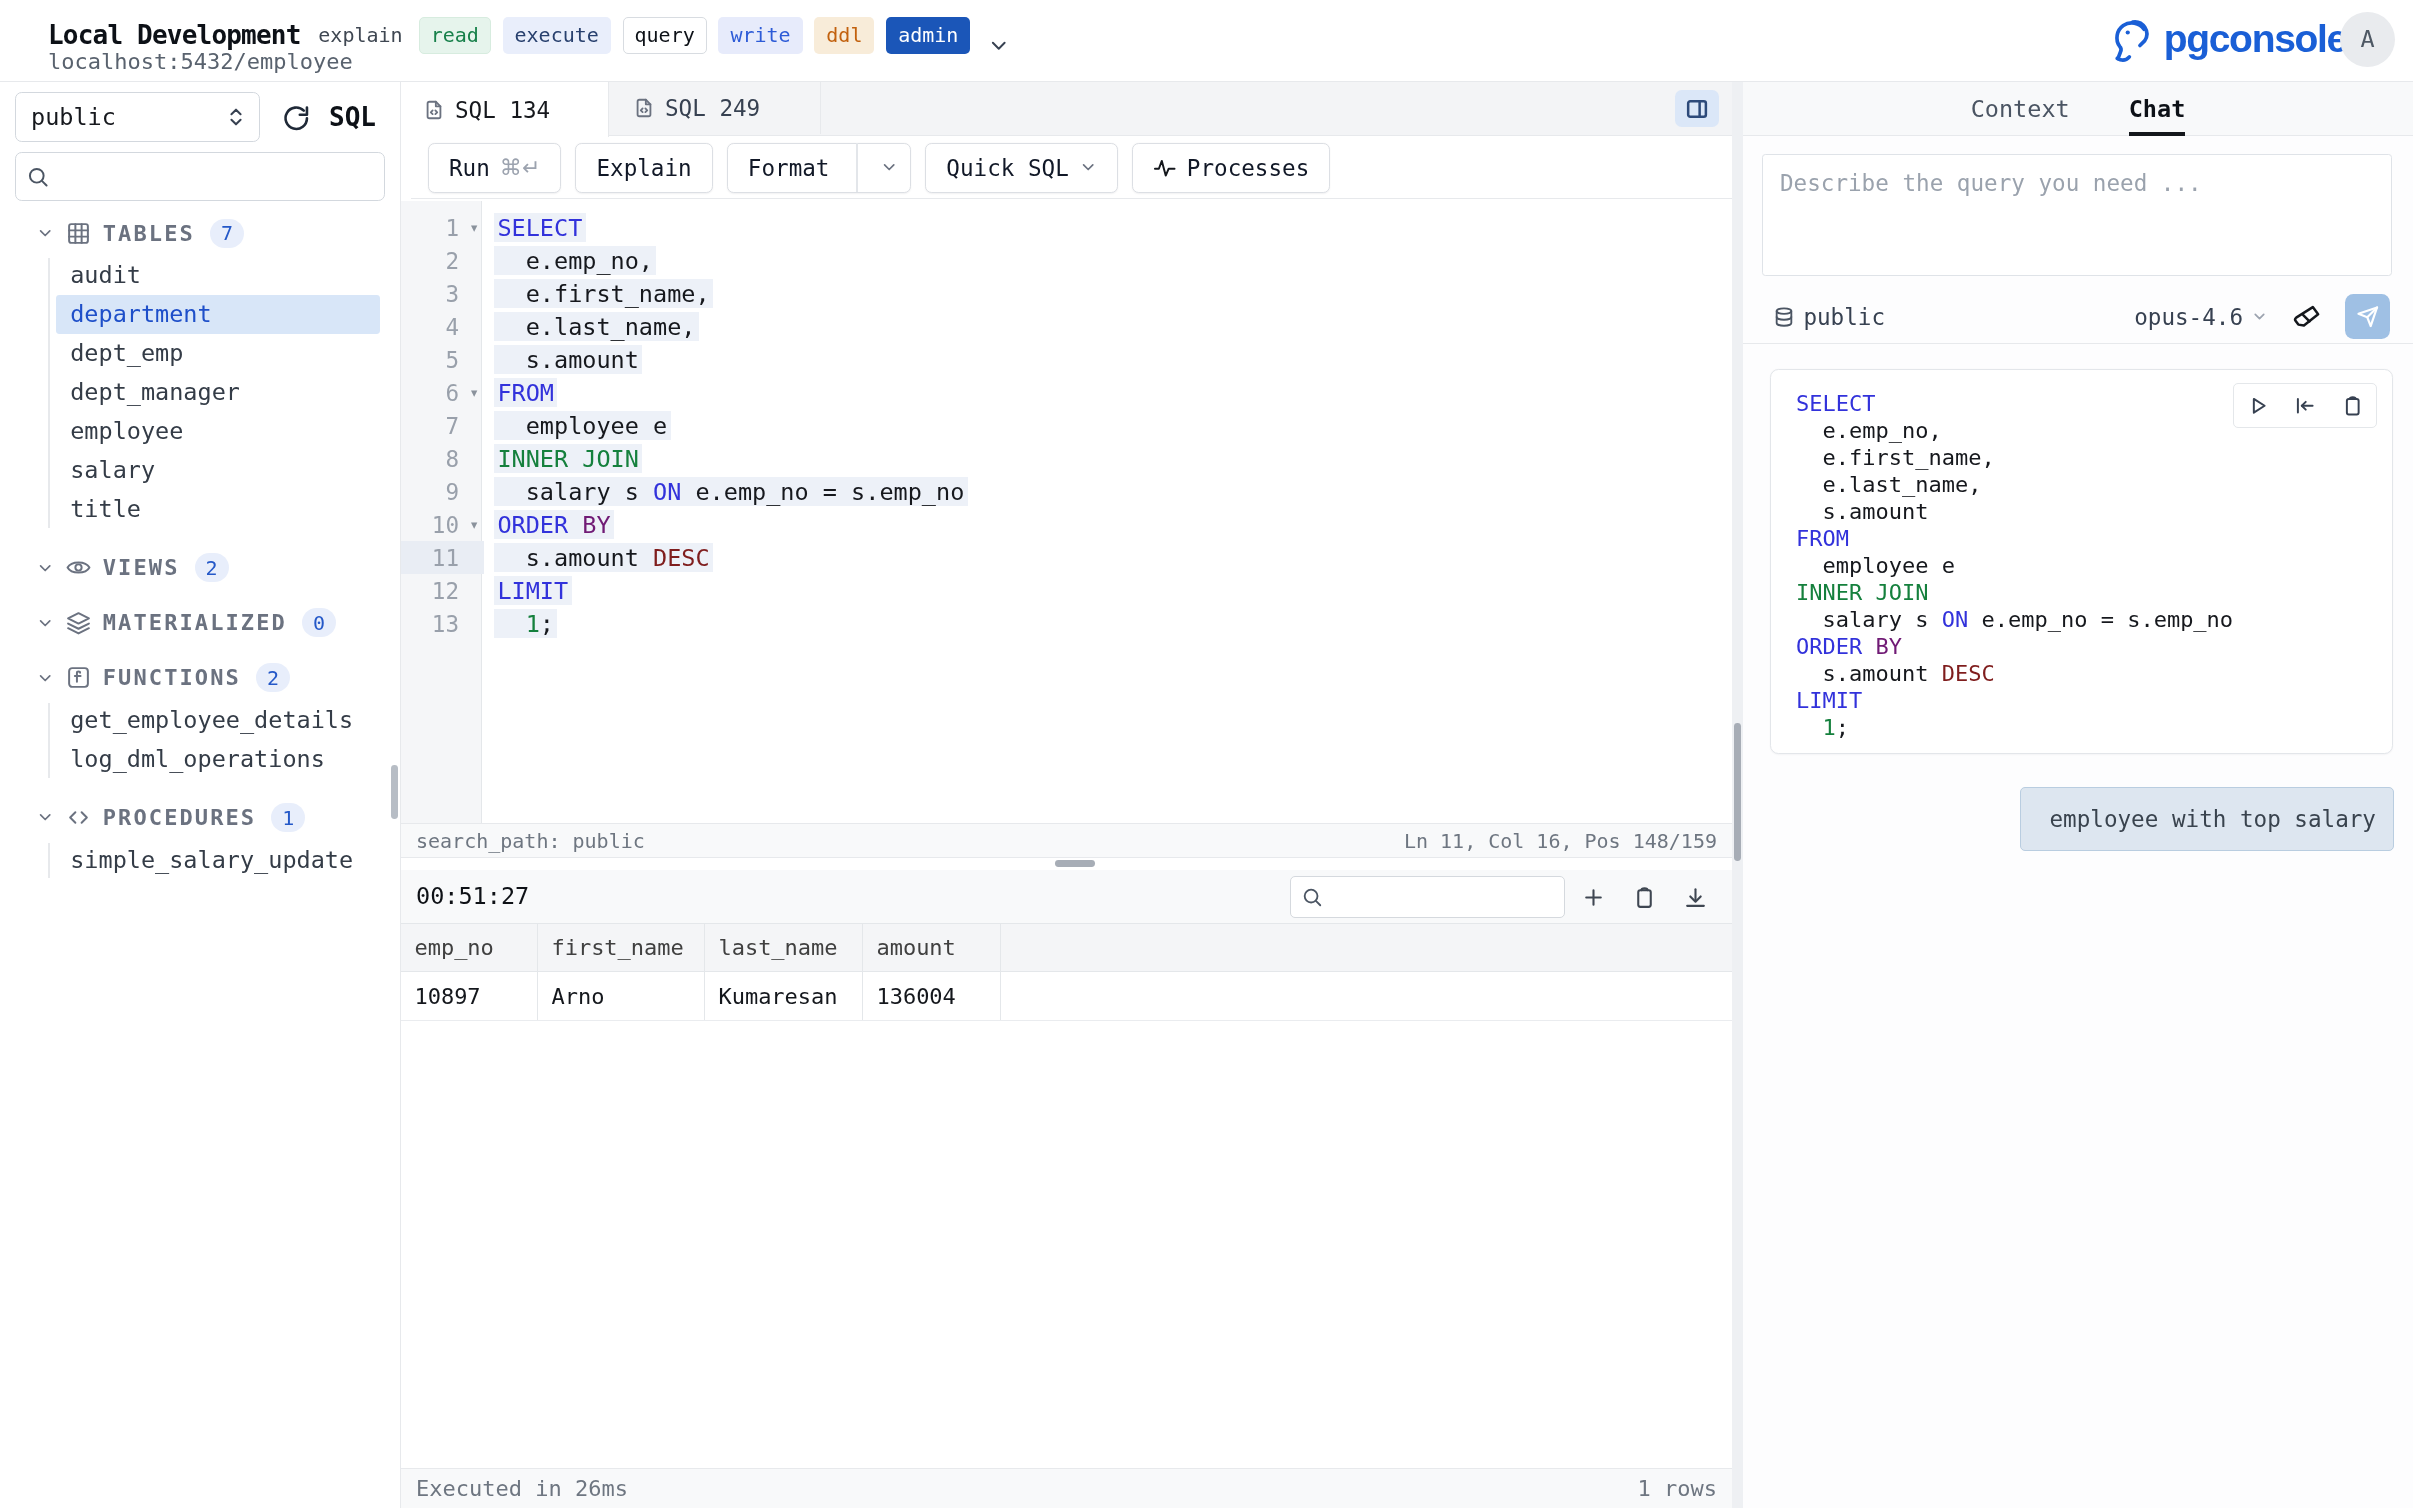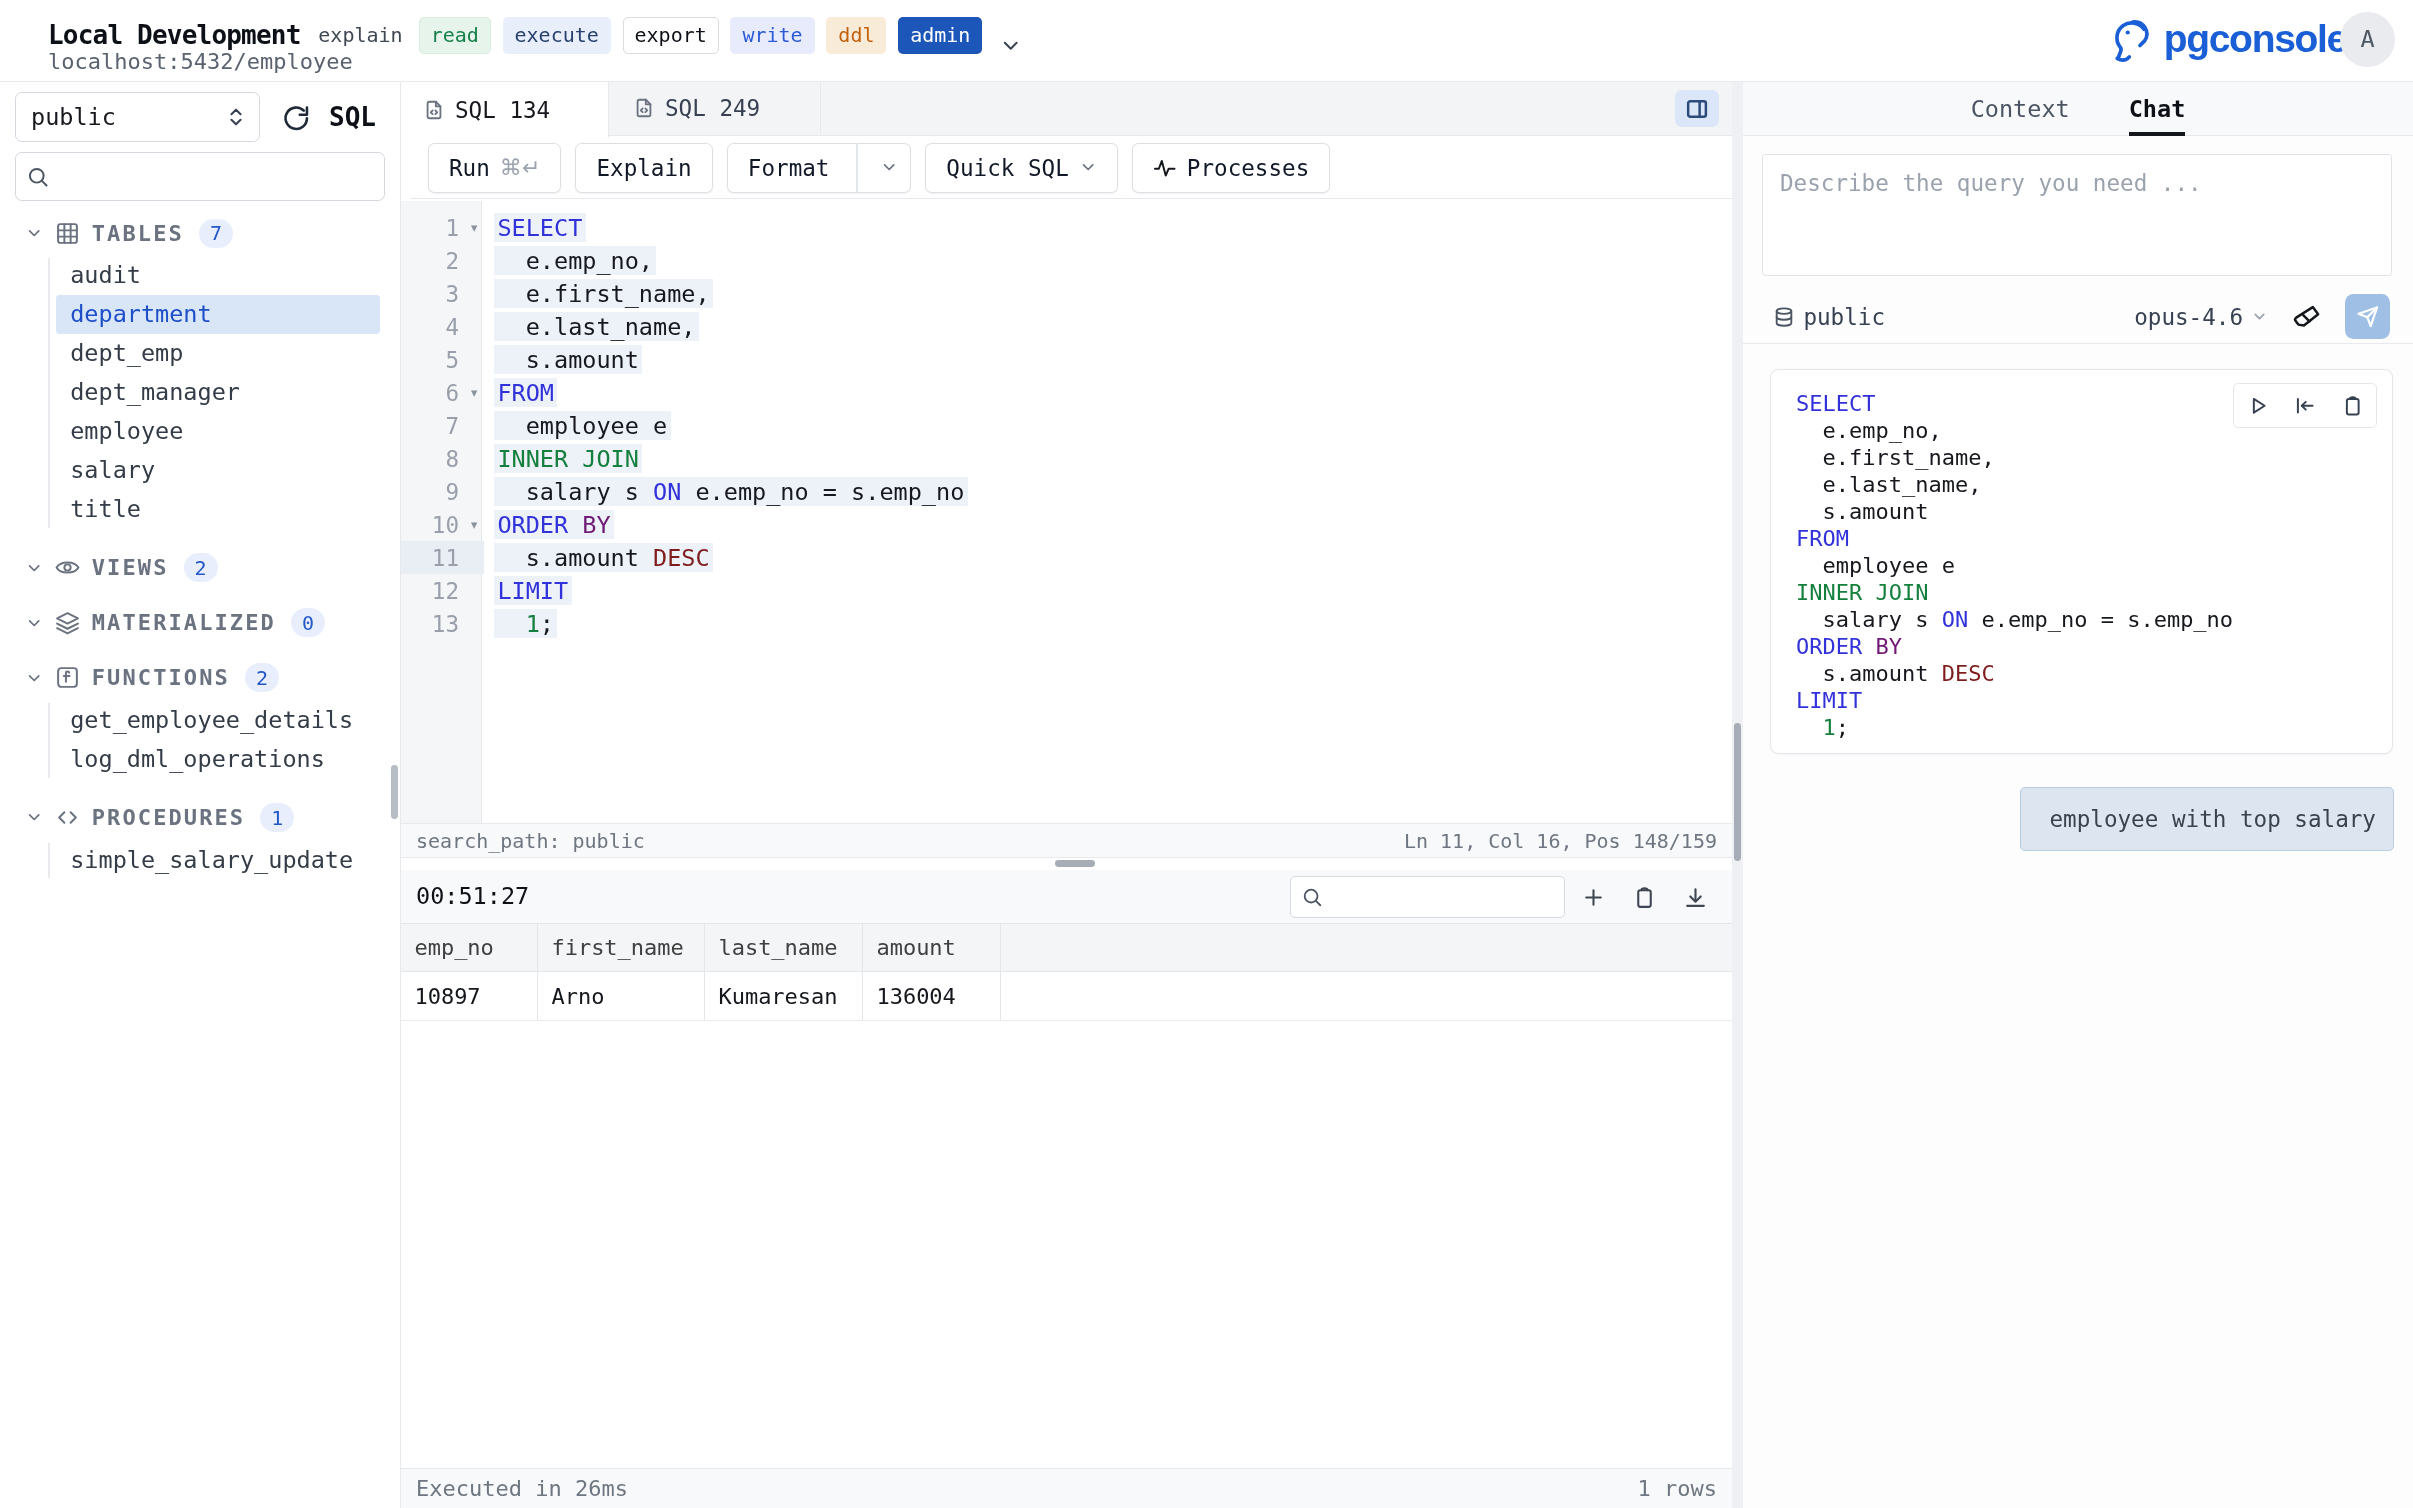--- a/index.html
+++ b/index.html
@@ -30,21 +30,21 @@
 
   
   .sidebar { position:absolute; left:0; top:82px; width:401px; height:1426px; background:#fff; border-right:1.7px solid #e7e9ec; }
   .schema-select { position:absolute; left:15px; top:10px; width:245px; height:50px; border:1.7px solid #d3d8de; border-radius:6.7px; display:flex; align-items:center; justify-content:space-between; padding:0 11.7px 0 15px; font-size:23.5px; color:#16181d; background:#fff; }
   .icon-btn-refresh { position:absolute; left:277px; top:17px; width:39px; height:39px; display:flex; align-items:center; justify-content:center; color:#1f2937; }
   .sidebar-sql { position:absolute; left:329px; top:20px; font-size:26px; font-weight:bold; color:#0d1117; }
   .sb-search { position:absolute; left:15px; top:70px; width:370px; height:49px; border:1.7px solid #d3d8de; border-radius:6.7px; display:flex; align-items:center; padding-left:10px; gap:6.7px; color:#4b5563; background:#fff; }
   .sb-search input { border:none; outline:none; flex:1; font-family:inherit; font-size:22.6px; background:transparent; }
   .tree { position:absolute; left:0; top:131px; right:0; }
   .section { margin-bottom:15px; }
-  .sec-header { height:40px; display:flex; align-items:center; padding-left:25px; gap:11.7px; color:#6b7280; cursor:default; }
+  .sec-header { height:40px; display:flex; align-items:center; padding-left:19px; gap:11.7px; color:#6b7280; cursor:default;margin-left:17px; }
   .sec-label { font-size:22px; font-weight:700; letter-spacing:2.1px; }
   .sec-badge { font-size:20px; color:#2458c8; background:#e8eefb; border-radius:837px; padding:2.5px 11px; margin-left:3.4px; }
   .sec-items { position:relative; padding:3.4px 0; }
   .sec-items:before { content:''; position:absolute; left:48px; top:5px; bottom:5px; width:1.7px; background:#e7e9ec; }
   .tree-item { height:39px; line-height:39px; margin:0 20px 0 56px; padding-left:14.2px; font-size:23.5px; color:#343c47; border-radius:3.4px; white-space:nowrap; overflow:hidden; }
   .tree-item.selected { background:#d8e6f8; color:#1e4fc9; }
   .sb-scrollthumb { position:absolute; right:2.5px; top:683px; width:6.7px; height:54px; background:#b7bdc5; border-radius:3.4px; }
 
   
   .main { position:absolute; left:401px; top:82px; width:1331px; height:1426px; background:#fff; }
@@ -126,21 +126,21 @@
 
 <div id="app">
 
   <div class="topbar">
     <div class="tb-left">
       <span class="tb-title">Local Development</span>
       <span id="tb-badges" style="display:flex;align-items:center;gap:11.7px;">
           <span class="badge plain">explain</span>
           <span class="badge green">read</span>
           <span class="badge navy">execute</span>
-          <span class="badge outline">export</span>
+          <span class="badge outline">query</span>
           <span class="badge blue">write</span>
           <span class="badge orange">ddl</span>
           <span class="badge solid">admin</span>
         </span>
       <span class="tb-chevron">
         <svg width="23.5" height="23.5" viewBox="0 0 24 24" fill="none" stroke="currentColor" stroke-width="2" stroke-linecap="round" stroke-linejoin="round">
             <path d="M6 9l6 6 6-6"></path>
           </svg>
       </span>
     </div>

